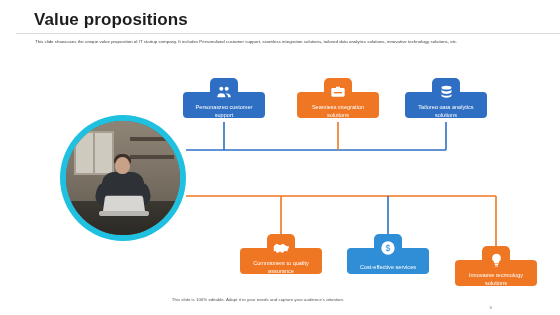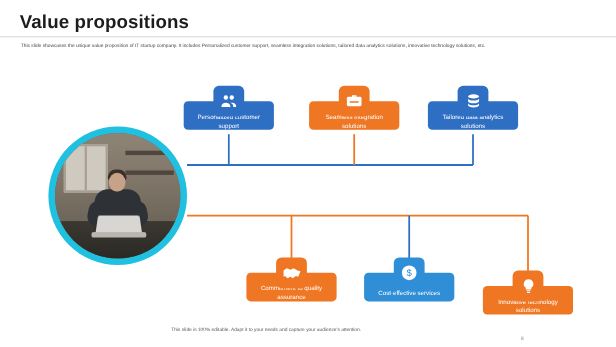--- a/index.html
+++ b/index.html
@@ -9,21 +9,21 @@
   }
   body {
     width: 560px;
     height: 315px;
     overflow: hidden;
     font-family: "Liberation Sans", sans-serif;
     position: relative;
   }
   .slide {
     position: absolute;
-    left: 0; top: 0;
+    left: 16px; top: 0;
     width: 484px;
     height: 315px;
     background: #ffffff;
   }
   .title {
     position: absolute;
     left: 18px;
     top: 10px;
     font-size: 17px;
     font-weight: bold;

